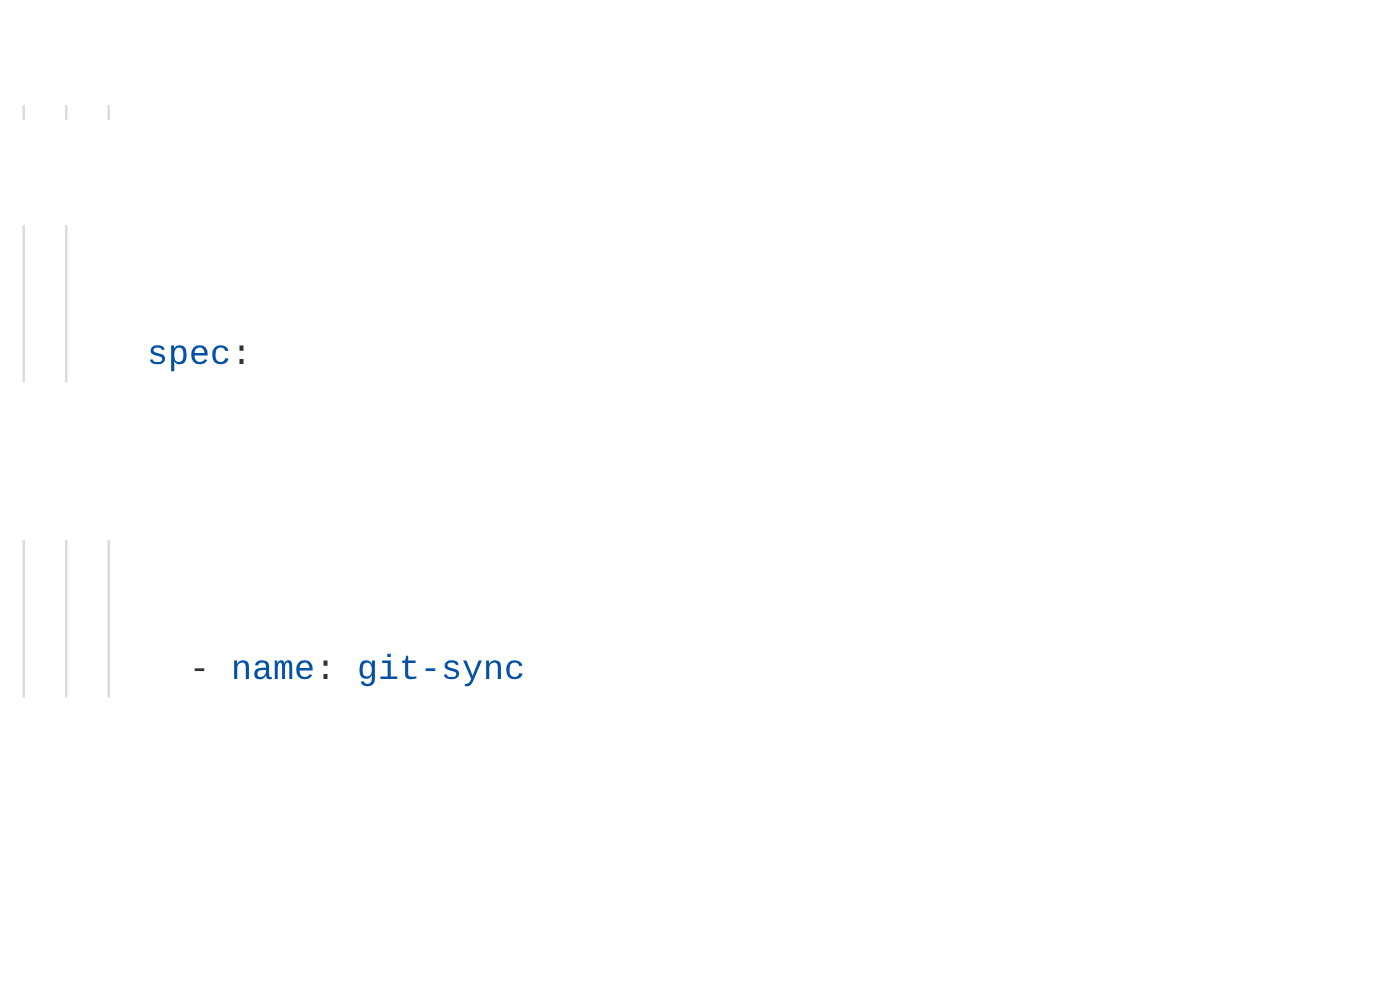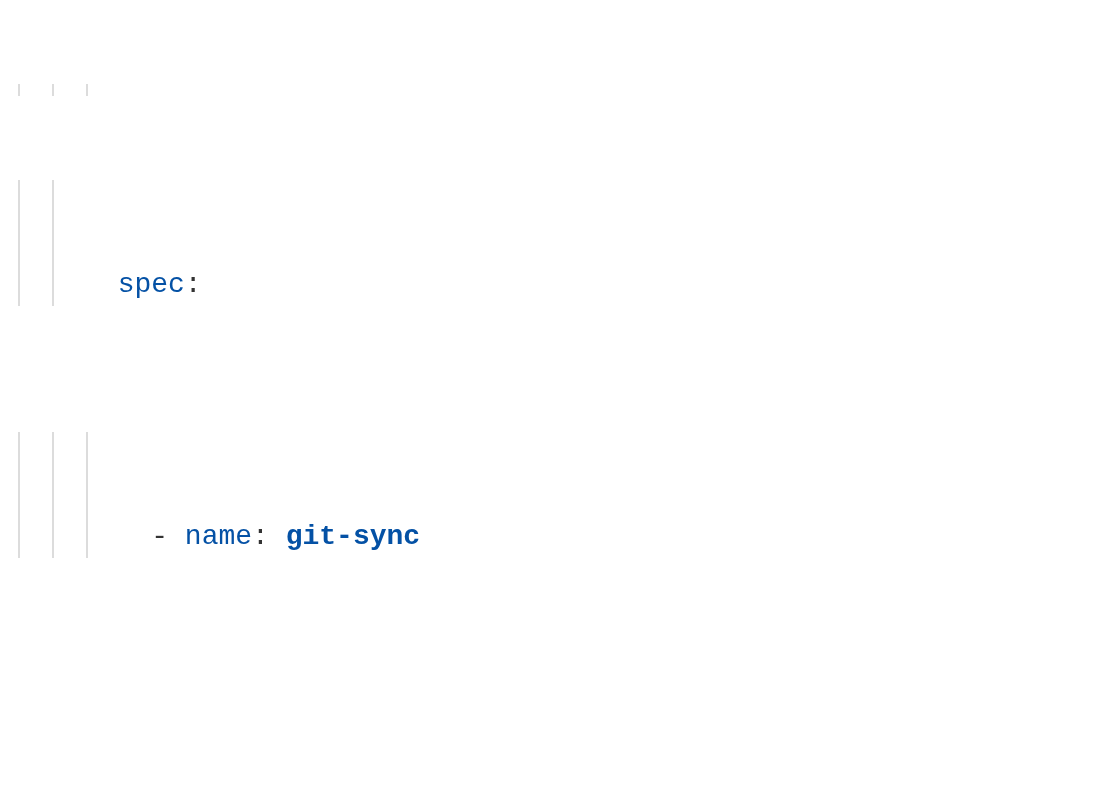--- a/index.html
+++ b/index.html
@@ -29,21 +29,21 @@
   .g3 { left: 86px; }
   .guides {
     position: absolute;
     left: 0;
     top: 0;
     bottom: 0;
     width: 200px;
     pointer-events: none;
   }
   .key { color: #0451a5; }
-  .str { color: #0451a5; font-weight: bold; }
+  .str { color: #0451a5; }
   .dash { color: #333333; }
   .colon { color: #333333; }
   .row {
     position: relative;
     white-space: pre;
   }
   .row .guides {
     position: absolute;
     left: 0; top: 0; bottom: 0;
   }

